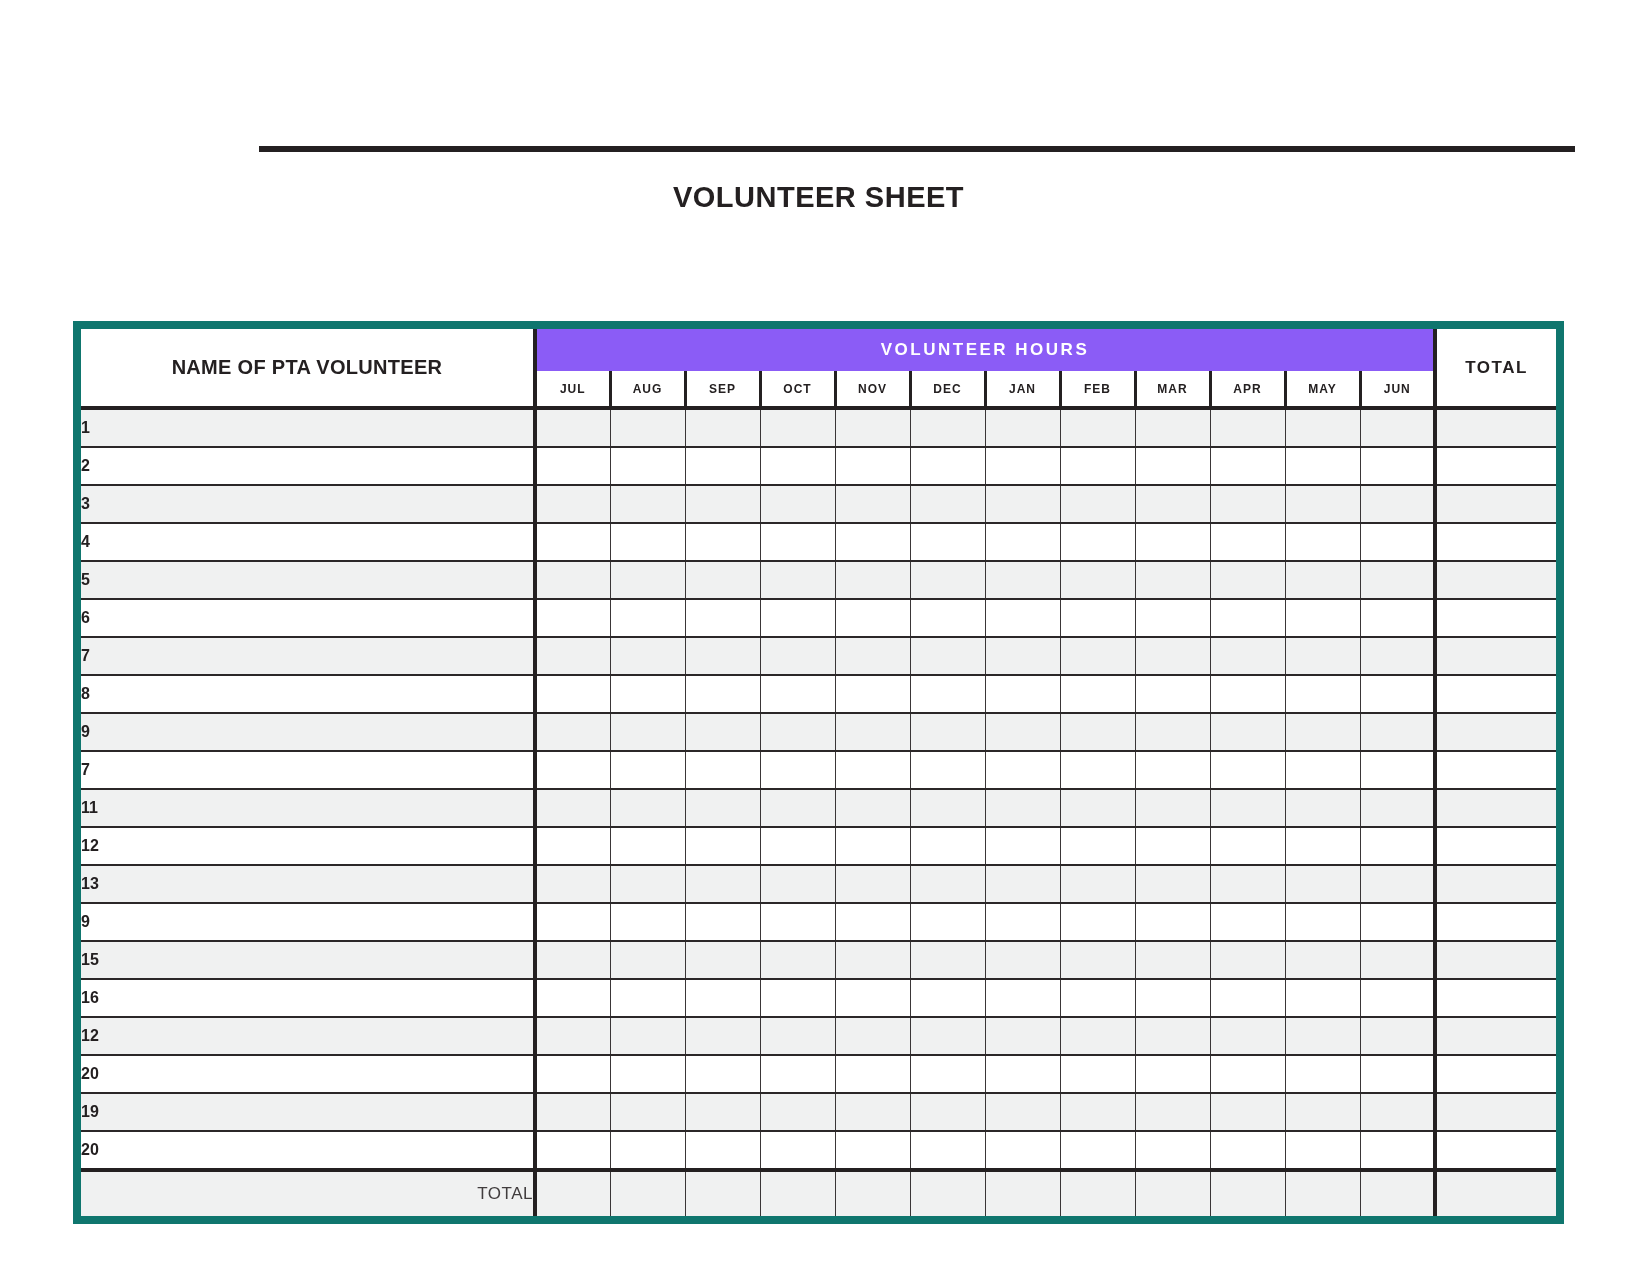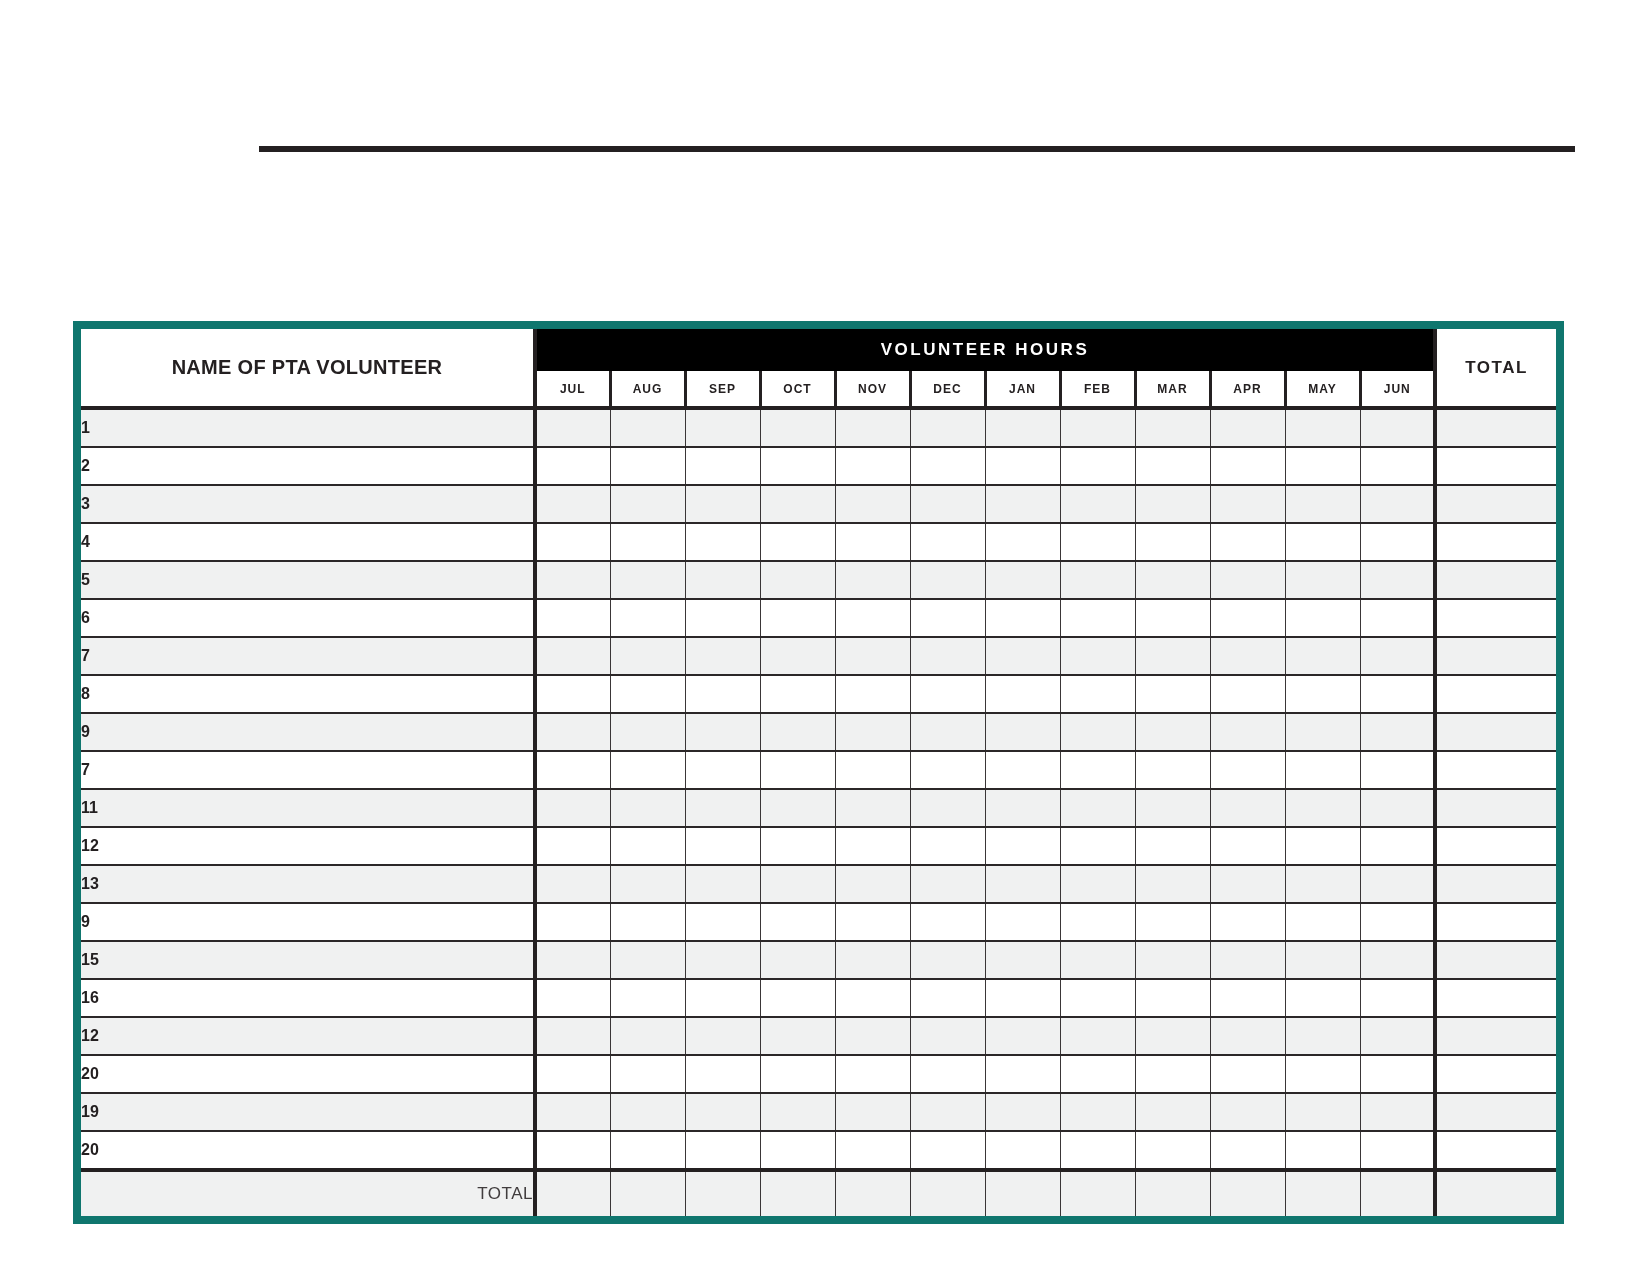--- a/index.html
+++ b/index.html
@@ -33,21 +33,21 @@
 
   th.name-hd {
     font-size:20px; font-weight:bold; letter-spacing:0.3px;
     text-align:center; vertical-align:middle;
     border-right:4px solid #242021;
     border-bottom:4px solid #242021;
     background:#ffffff;
   }
   th.band {
     height:42px;
-    background:#000000; color:#ffffff;
+    background:#8b5cf6; color:#ffffff;
     font-size:17px; font-weight:bold; letter-spacing:2.5px;
     text-align:center; vertical-align:middle;
   }
   th.month-hd {
     height:35px;
     font-size:12px; font-weight:bold; letter-spacing:1px;
     text-align:center; vertical-align:middle;
     border-left:3px solid #242021;
     border-bottom:4px solid #242021;
     background:#ffffff;
@@ -79,20 +79,21 @@
     color:#413d3e;
   }
 </style>
 </head>
 <body>
 
 <div class="page">
 
   <div class="top-rule"></div>
 
+  <h1 class="title">VOLUNTEER SHEET</h1>
 
   <table class="sheet">
     <colgroup>
       <col style="width:458px">
       <col span="12" style="width:75px">
       <col>
     </colgroup>
     <thead>
       <tr>
         <th class="name-hd" rowspan="2">NAME OF PTA VOLUNTEER</th>

